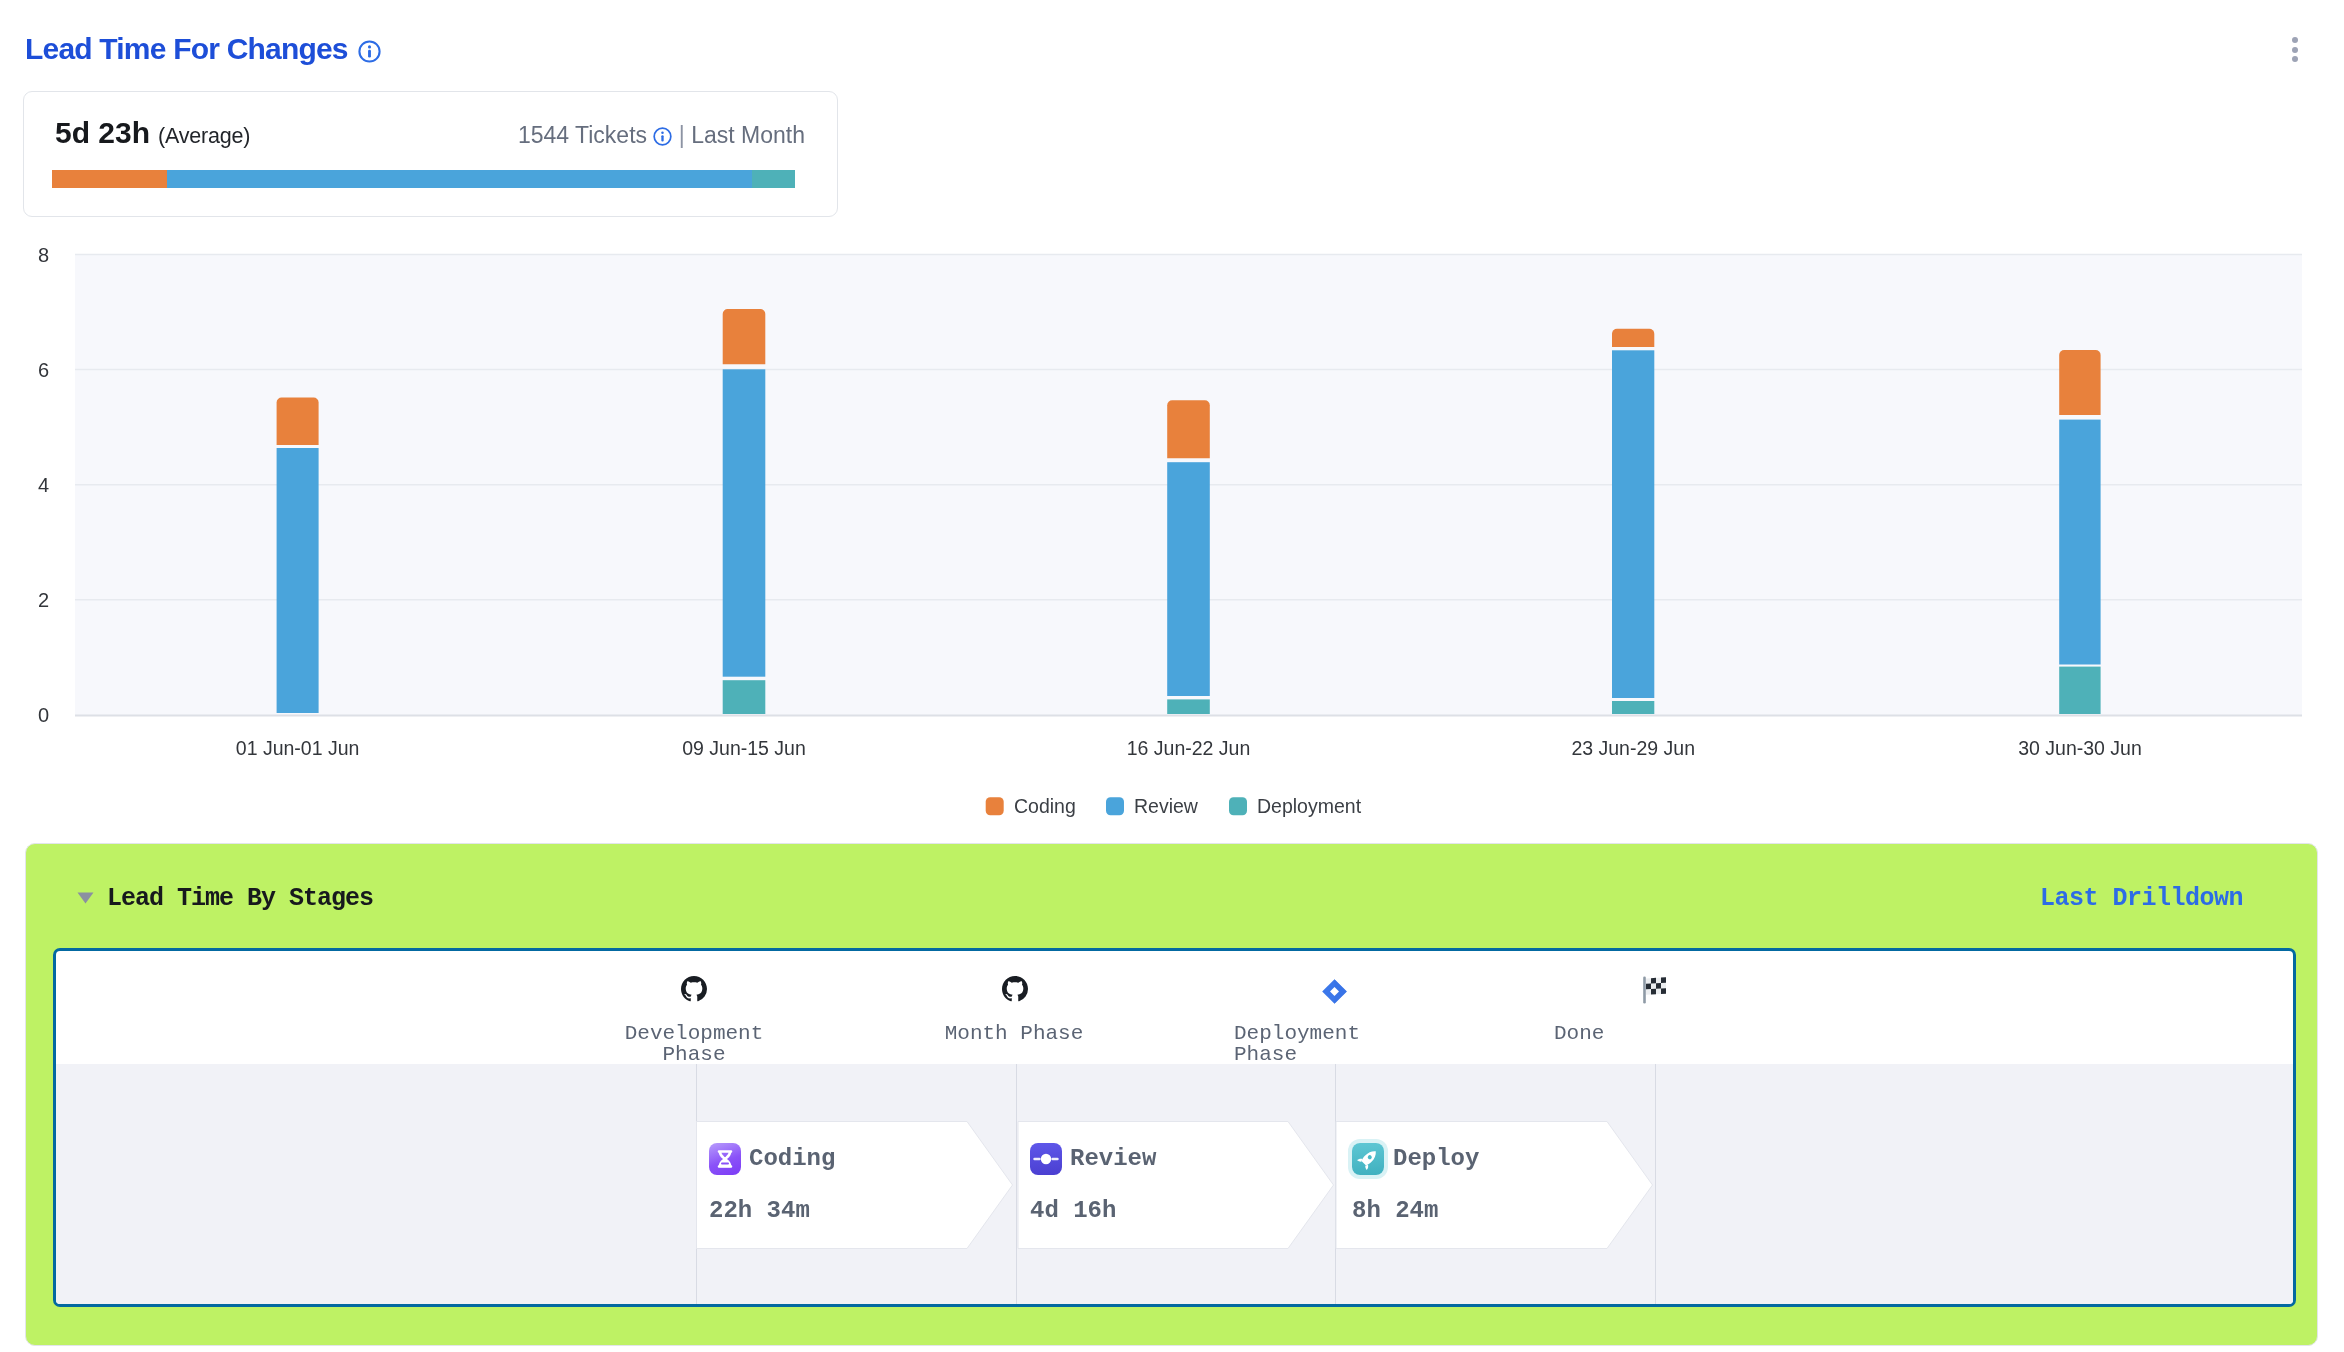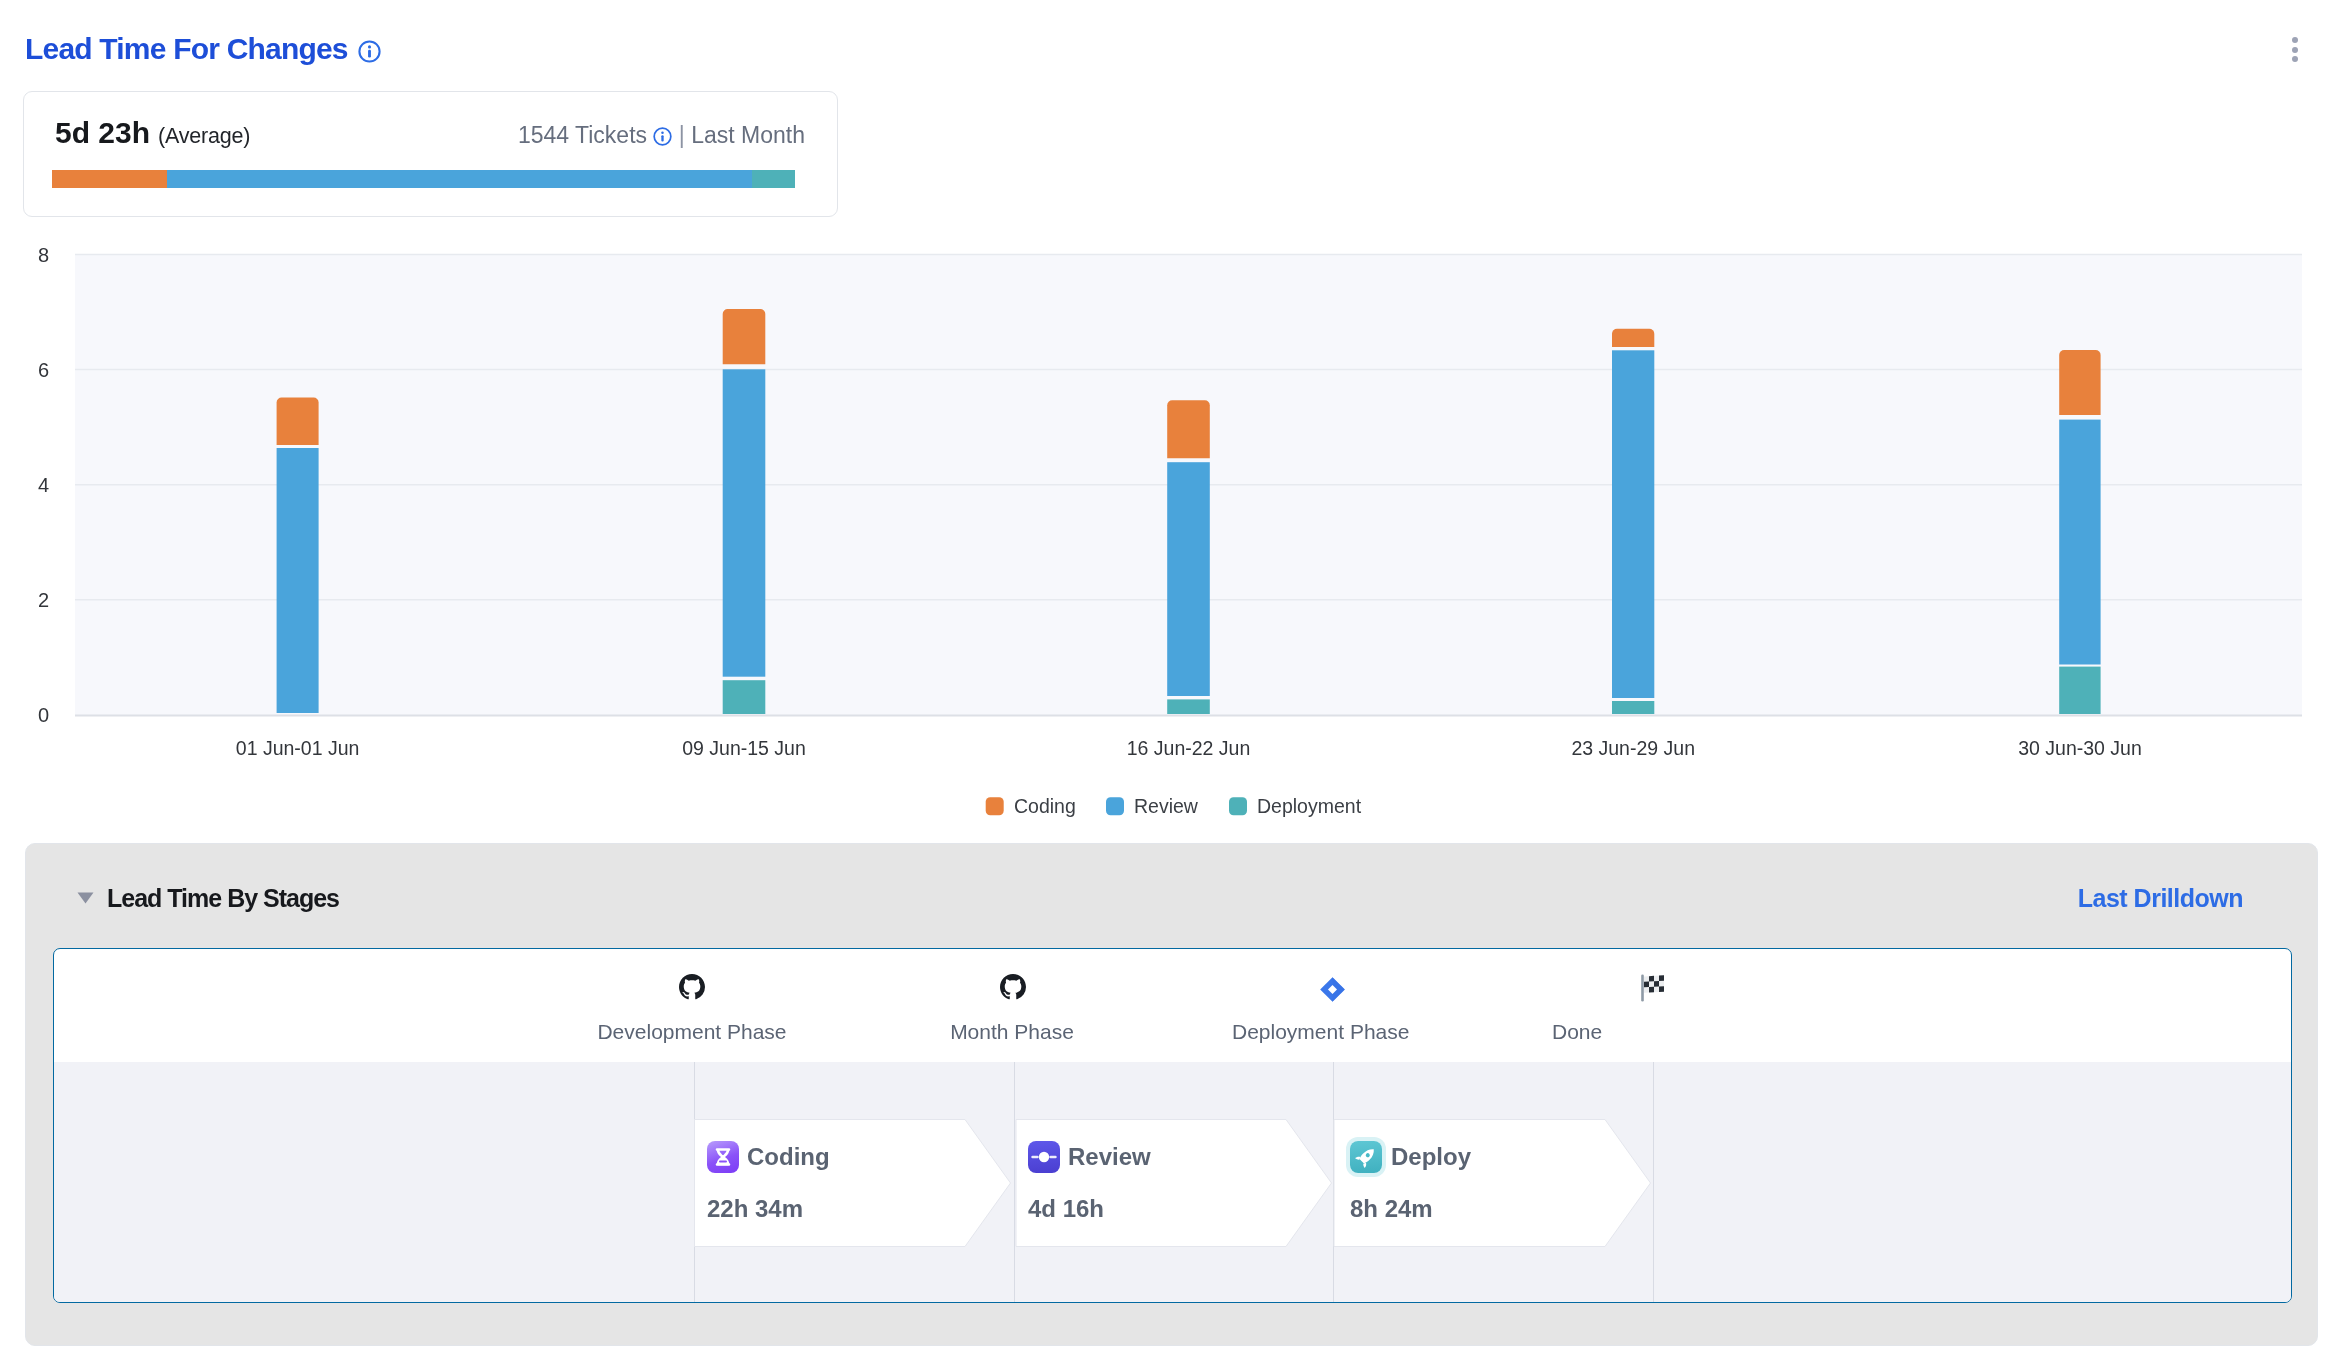--- a/index.html
+++ b/index.html
@@ -82,29 +82,29 @@
   <g font-size="19.5" fill="#3b3f45">
     <rect x="985.7" y="567.3" width="18" height="18" rx="4.5" fill="#e8813c"></rect>
     <text x="1014" y="583">Coding</text>
     <rect x="1106" y="567.3" width="18" height="18" rx="4.5" fill="#4aa4db"></rect>
     <text x="1134" y="583">Review</text>
     <rect x="1229" y="567.3" width="18" height="18" rx="4.5" fill="#4eb1b8"></rect>
     <text x="1257" y="583">Deployment</text>
   </g>
 </svg>
 
-<div class="abs" style="left:25px;top:843px;width:2291px;height:501px;border:1px solid #e2e5ea;border-radius:10px;background:#e5e5e5;">
+<div class="abs" style="left:25px;top:843px;width:2291px;height:501px;border:1px solid #e2e5ea;border-radius:10px;background:#bef264;font-family:Liberation Mono, monospace;">
 
   <svg class="abs" style="left:50px;top:47px;" width="19" height="14" viewBox="0 0 19 14">
       <path d="M1.5 1.5 h16 L9.5 12.5 Z" fill="#8b90a0"></path>
     </svg>
   <div class="abs" style="left:81px;top:42px;font-size:25px;font-weight:bold;color:#17191d;line-height:25px;letter-spacing:-1px;">Lead Time By Stages</div>
   <div class="abs" style="right:74px;top:42px;font-size:25px;font-weight:bold;color:#2d6ce5;line-height:25px;letter-spacing:-0.5px;">Last Drilldown</div>
 
-  <div class="abs" style="left:27px;top:104px;width:2237px;height:353px;border:1px solid #0369a1;border-radius:7px;background:#fff;overflow:hidden;">
+  <div class="abs" style="left:27px;top:104px;width:2237px;height:353px;border:3px solid #0369a1;border-radius:7px;background:#fff;overflow:hidden;">
 
     <div class="abs" style="left:0;top:113px;width:2237px;height:240px;background:#f1f2f7;"></div>
 
     <div class="abs" style="left:640px;top:113px;width:1px;height:240px;background:#d8dbe4;"></div>
     <div class="abs" style="left:960px;top:113px;width:1px;height:240px;background:#d8dbe4;"></div>
     <div class="abs" style="left:1279px;top:113px;width:1px;height:240px;background:#d8dbe4;"></div>
     <div class="abs" style="left:1599px;top:113px;width:1px;height:240px;background:#d8dbe4;"></div>
 
     <svg class="abs" style="left:625px;top:25px;" width="26" height="26" viewBox="0 0 16 16">
         <path fill="#191d23" fill-rule="evenodd" d="M8 0C3.58 0 0 3.58 0 8c0 3.54 2.29 6.53 5.47 7.59.4.07.55-.17.55-.38 0-.19-.01-.82-.01-1.49-2.01.37-2.53-.49-2.69-.94-.09-.23-.48-.94-.82-1.13-.28-.15-.68-.52-.01-.53.63-.01 1.08.58 1.23.82.72 1.21 1.87.87 2.33.66.07-.52.28-.87.51-1.07-1.78-.2-3.64-.89-3.64-3.95 0-.87.31-1.59.82-2.15-.08-.2-.36-1.02.08-2.12 0 0 .67-.21 2.2.82.64-.18 1.32-.27 2-.27s1.36.09 2 .27c1.53-1.04 2.2-.82 2.2-.82.44 1.1.16 1.92.08 2.12.51.56.82 1.27.82 2.15 0 3.07-1.87 3.75-3.65 3.95.29.25.54.73.54 1.48 0 1.07-.01 1.93-.01 2.2 0 .21.15.46.55.38A8.01 8.01 0 0 0 16 8c0-4.42-3.58-8-8-8Z"></path>

